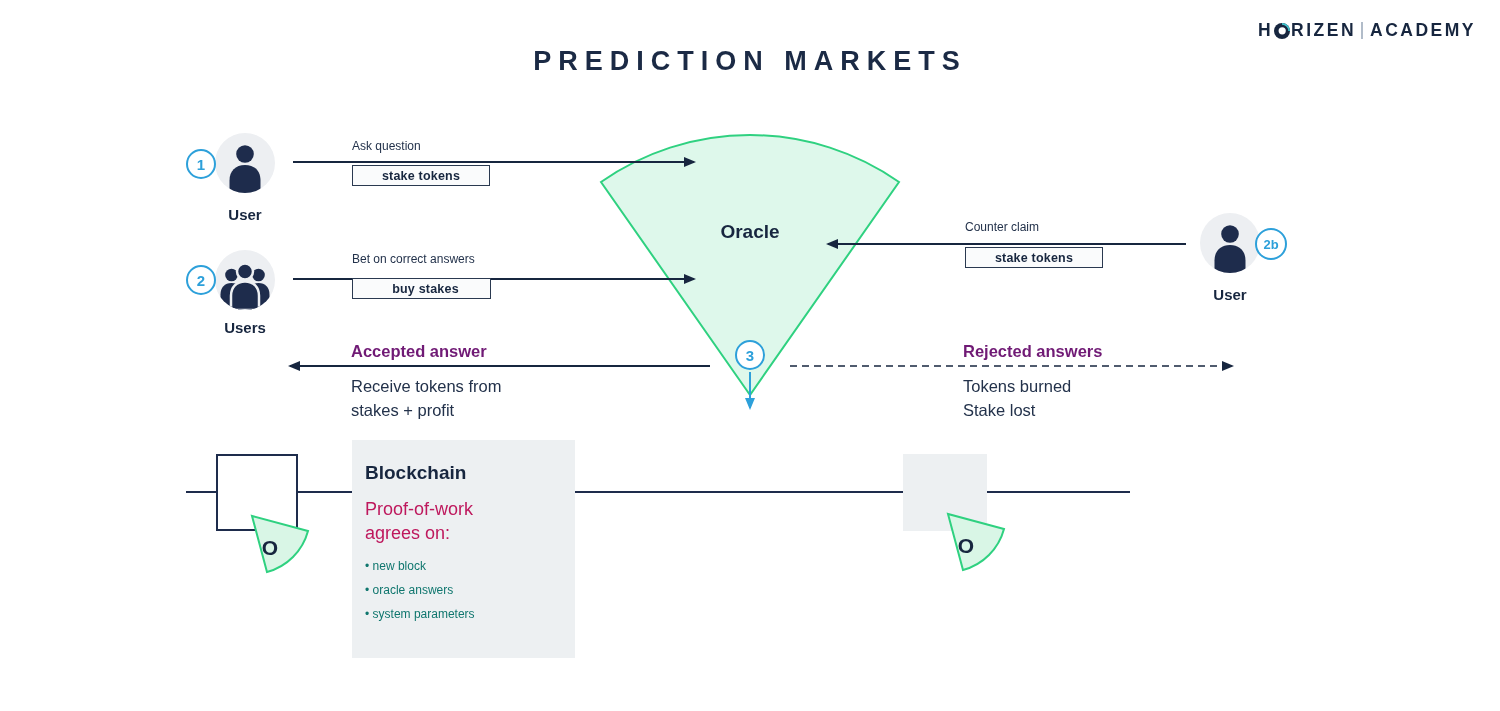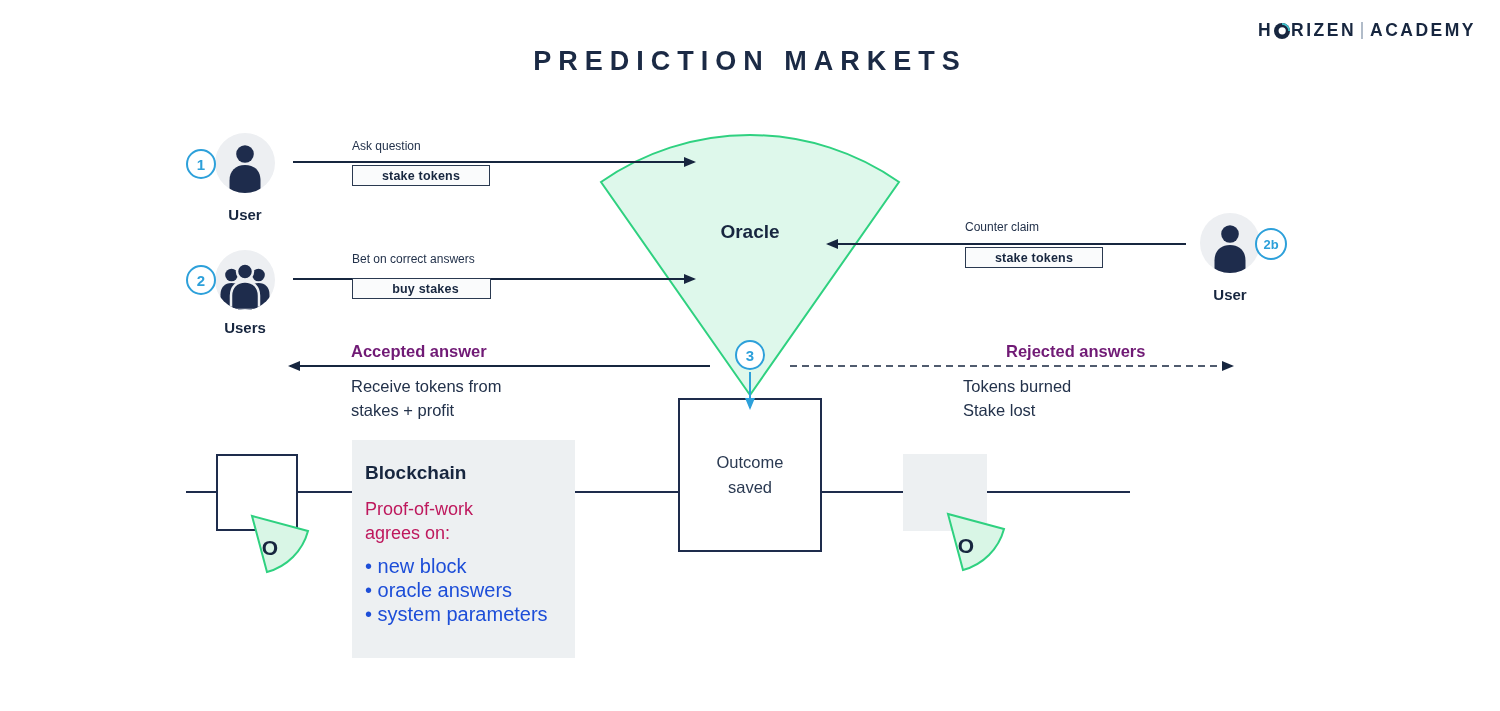--- a/index.html
+++ b/index.html
@@ -59,21 +59,21 @@
     display:flex; flex-direction:column; align-items:center; justify-content:center;
     font-size:16.5px; line-height:25px; color:#2b3a52; text-align:center;
   }
   .blockchain-panel {
     z-index:2; left:352px; top:440px; width:223px; height:218px; box-sizing:border-box;
     background:#edf0f2; padding:22px 18px 0 13px;
   }
   .bc-title { font-size:19px; font-weight:700; color:#17263f; margin:0 0 13px 0; }
   .bc-sub { font-size:18px; line-height:24px; color:#be185d; }
   .bc-bullets { margin-top:9px; }
-  .bullet { font-size:20px; line-height:24px; color:#1d4ed8; }
+  .bullet { font-size:12px; line-height:24px; color:#0f766e; }
   .bullet::before { content:"• "; }
 
   .small-block {
     z-index:2; left:216px; top:454px; width:82px; height:77px; box-sizing:border-box;
     background:#ffffff; border:2px solid #1e2c4c;
   }
   .gray-square {
     z-index:2; left:903px; top:454px; width:84px; height:77px; background:#edf0f2;
   }
 </style>
@@ -104,43 +104,39 @@
     <div class="bc-bullets">
       <div class="bullet">new block</div>
       <div class="bullet">oracle answers</div>
       <div class="bullet">system parameters</div>
     </div>
   </div>
 
   <div class="abs small-block"></div>
   <div class="abs gray-square"></div>
 
-  <div class="abs outcome-box">
-    <div>Outcome</div>
-    <div>saved</div>
-  </div>
 
   <div class="abs flow-label" style="left:352px; top:139px;">Ask question</div>
   <div class="abs tag-box" style="left:352px; top:165px; width:138px; height:21px;">stake tokens</div>
 
   <div class="abs flow-label" style="left:352px; top:252px;">Bet on correct answers</div>
   <div class="abs tag-box" style="left:352px; top:278px; width:139px; height:21px;padding-left:8px;">buy stakes</div>
 
   <div class="abs flow-label" style="left:965px; top:220px;">Counter claim</div>
   <div class="abs tag-box" style="left:965px; top:247px; width:138px; height:21px;">stake tokens</div>
 
   <div class="abs oracle-label">Oracle</div>
 
   <div class="abs flow-title" style="left:351px; top:342px;">Accepted answer</div>
   <div class="abs flow-body" style="left:351px; top:374px;">
     <div>Receive tokens from</div>
     <div>stakes + profit</div>
   </div>
 
-  <div class="abs flow-title" style="left:963px; top:342px;margin-left:43px;">Rejected answers</div>
+  <div class="abs flow-title" style="left:963px; top:342px;">Rejected answers</div>
   <div class="abs flow-body" style="left:963px; top:374px;">
     <div>Tokens burned</div>
     <div>Stake lost</div>
   </div>
 
   <div class="abs avatar" style="left:215px; top:133px;">
     <svg width="60" height="60" viewBox="0 0 60 60">
       <circle cx="30" cy="21" r="8.8" fill="#1e2c4c"></circle>
       <path d="M30 32 c-9.5 0 -15.5 6 -15.5 15.5 V60 h31 V47.5 c0 -9.5 -6 -15.5 -15.5 -15.5 z" fill="#1e2c4c"></path>
     </svg>

